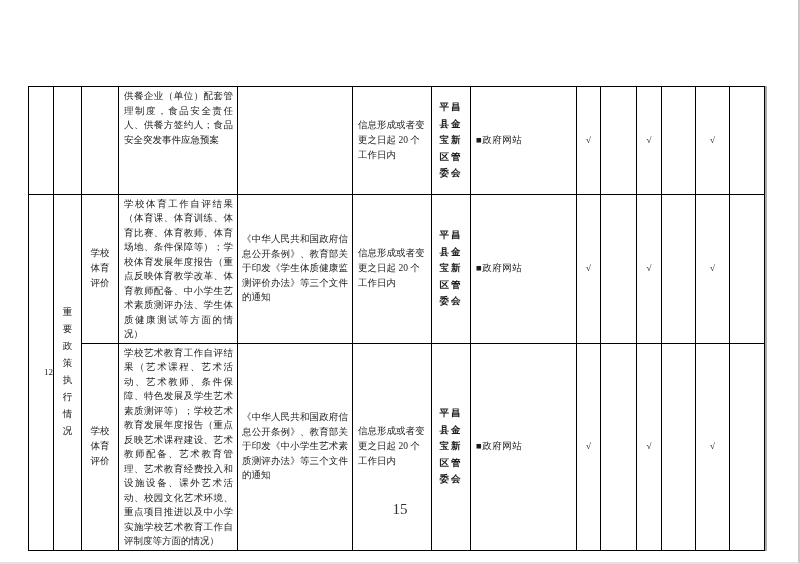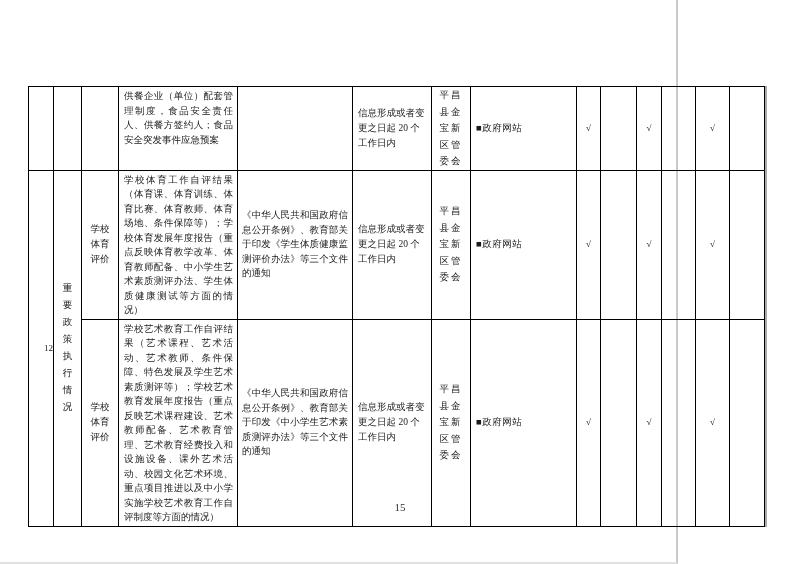--- a/index.html
+++ b/index.html
@@ -5,21 +5,21 @@
   * { margin: 0; padding: 0; box-sizing: border-box; }
   html, body {
     width: 800px; height: 564px;
     background: #ffffff;
     font-family: "Liberation Serif", "DejaVu Serif", serif;
     color: #111;
     overflow: hidden;
   }
   .page {
     position: relative;
-    width: 678px; height: 564px;
+    width: 800px; height: 564px;
     background: #fff;
     border-right: 2px solid #c9c9c9;
     border-bottom: 2px solid #e2e2e2;
   }
   table.doc-table {
     position: absolute;
     left: 28px; top: 86px;
     width: 736px;
     border-collapse: collapse;
     table-layout: fixed;
@@ -60,44 +60,45 @@
     text-align: justify;
     word-break: break-all;
   }
   .time-cell {
     padding: 2px 5px;
     word-break: break-all;
     line-height: 15px;
   }
   .auth-cell {
     text-align: center;
-    padding: 0 2px;
+    padding: 12px 2px;
     word-break: break-all;
     letter-spacing: 2px;
     line-height: 16.5px;
+    font-weight: bold;
   }
   .channel-cell {
     text-align: left;
     padding: 16px 5px;
     letter-spacing: 0.5px;
   }
   .check-cell {
     text-align: center;
     font-size: 9px;
     color: #222;
   }
   .row1 td { height: 61px; }
   .row2 td { height: 130px; }
   .row3 td { height: 188px; }
   .page-number {
     position: absolute;
     left: 0; top: 501px;
     width: 800px;
     text-align: center;
-    font-size: 11px;
+    font-size: 15px;
     color: #333;
   }
 </style>
 </head>
 <body>
 
 <div class="page">
 
   <table class="doc-table">
     <colgroup>

